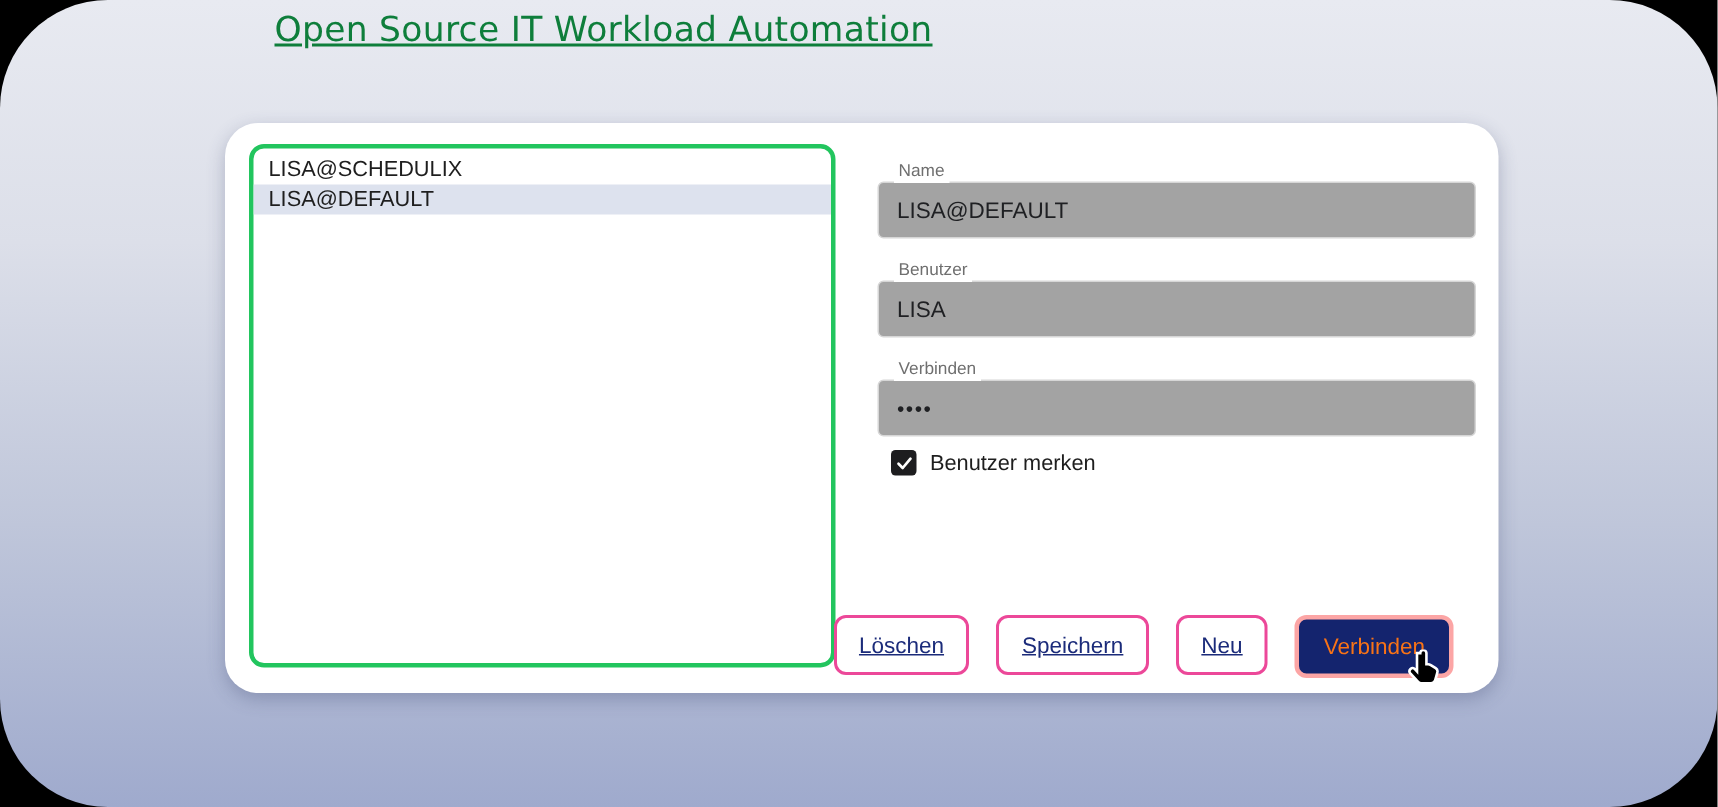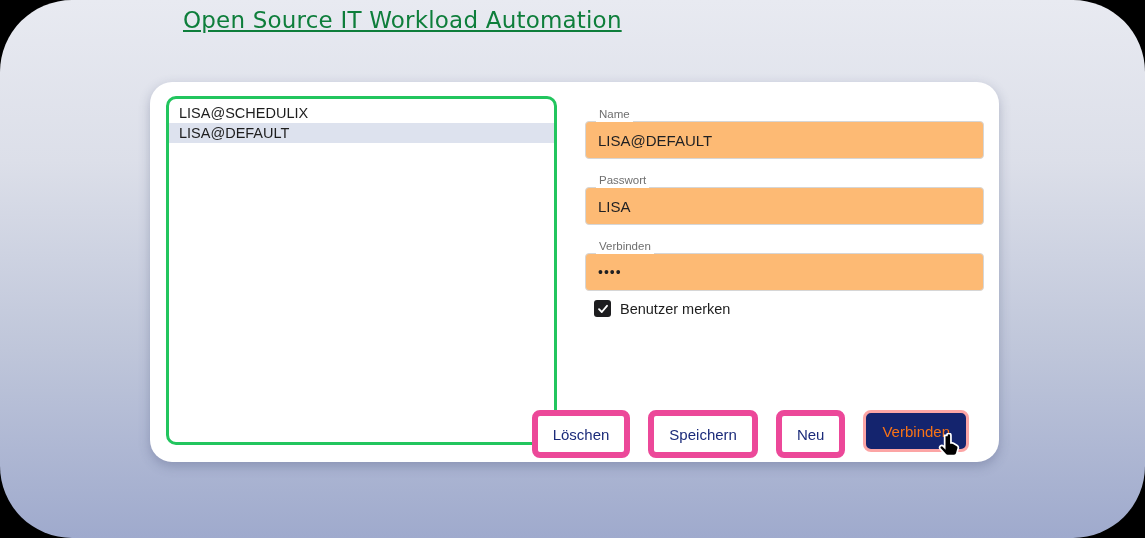--- a/index.html
+++ b/index.html
@@ -29,21 +29,21 @@
     padding-top:4px;box-sizing:border-box;overflow:hidden;
   }
   .conn-item{
     height:20px;line-height:20px;font-size:14.5px;color:#1e1e1e;
     padding-left:10px;cursor:default;white-space:nowrap;
   }
   .conn-item.selected{background:#dde2ee;}
   
   .form-col{position:absolute;left:435px;top:0;width:399px;height:380px;}
   .field{position:absolute;left:0;width:399px;height:38px;
-    border:1px solid #d6d6d6;border-radius:4px;background:#fdba74;box-sizing:border-box;}
+    border:1px solid #d6d6d6;border-radius:4px;background:#a3a3a3;box-sizing:border-box;}
   .field .flabel{
     position:absolute;top:-16px;left:10px;background:#fff;padding:0 3px;
     font-size:11.5px;color:#6f6f6f;line-height:16px;
   }
   .field input{
     border:0;outline:none;background:transparent;width:100%;height:100%;
     padding:0 12px;box-sizing:border-box;font-family:"Liberation Sans",sans-serif;
     font-size:15px;color:#1f2023;
   }
   .field input.pw{font-size:14px;letter-spacing:1px;}
@@ -54,21 +54,21 @@
     display:flex;align-items:center;justify-content:center;cursor:pointer;flex:0 0 auto;
   }
   .check-label{font-size:14.5px;color:#1e1e1e;}
   
   .btn-row{position:absolute;right:15px;top:328px;display:flex;gap:18px;}
   .btn{
     height:36px;border-radius:8px;font-family:"Liberation Sans",sans-serif;
     font-size:15px;font-weight:500;display:flex;align-items:center;justify-content:center;
     cursor:pointer;user-select:none;
   }
-  .btn.outlined{background:#fff;border:6px solid #ec4899;color:#1b2b7a;padding:0 15px;}
+  .btn.outlined{background:#fff;border:2px solid #ec4899;color:#1b2b7a;padding:0 15px;text-decoration:underline;}
   .btn.filled{background:#14246e;border:3px solid #fca5a5;color:#f97316;padding:0 16px;}
   .cursor{position:absolute;left:936px;top:433px;width:26px;height:26px;pointer-events:none;z-index:10;}
 </style>
 </head>
 <body>
 
 <div class="app-window">
 
   <div class="page-title">Open Source IT Workload Automation</div>
 
@@ -80,21 +80,21 @@
     </div>
 
     <div class="form-col">
 
       <div class="field f-name">
         <span class="flabel">Name</span>
         <input type="text" value="LISA@DEFAULT" style="">
       </div>
 
       <div class="field f-user">
-        <span class="flabel">Passwort</span>
+        <span class="flabel">Benutzer</span>
         <input type="text" value="LISA" style="">
       </div>
 
       <div class="field f-pass">
         <span class="flabel">Verbinden</span>
         <input type="text" class="pw" value="••••" style="">
       </div>
 
       <div class="check-row">
         <span class="checkbox">

